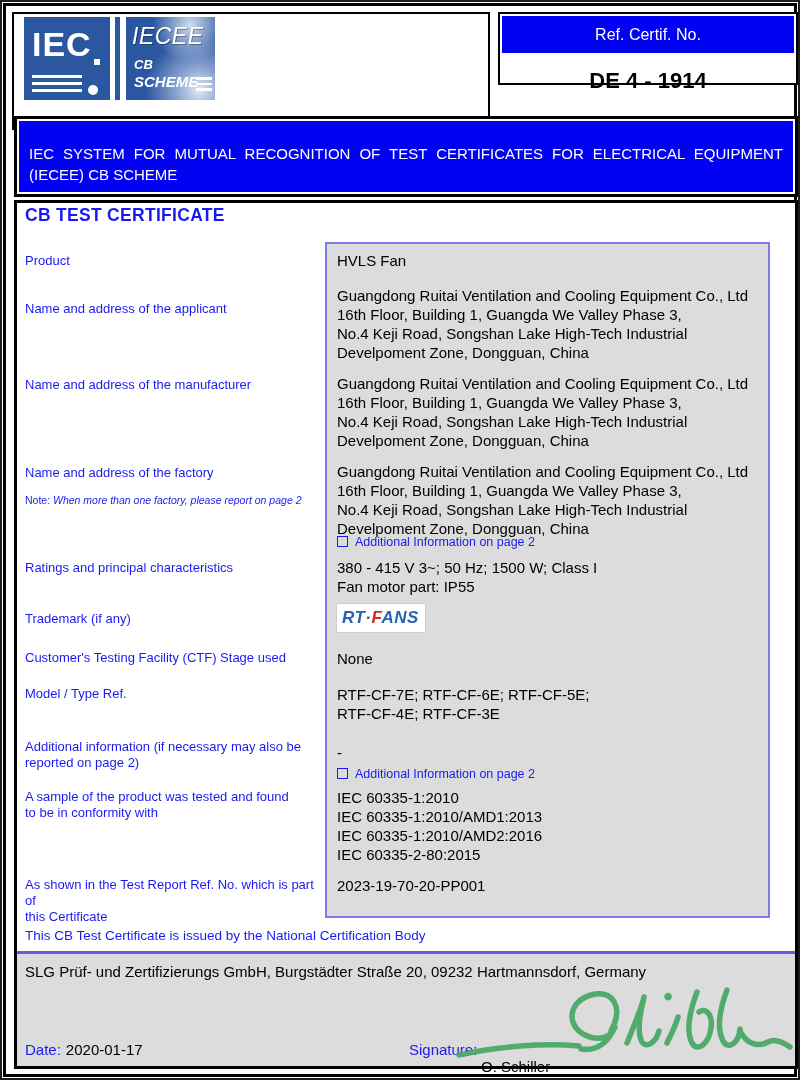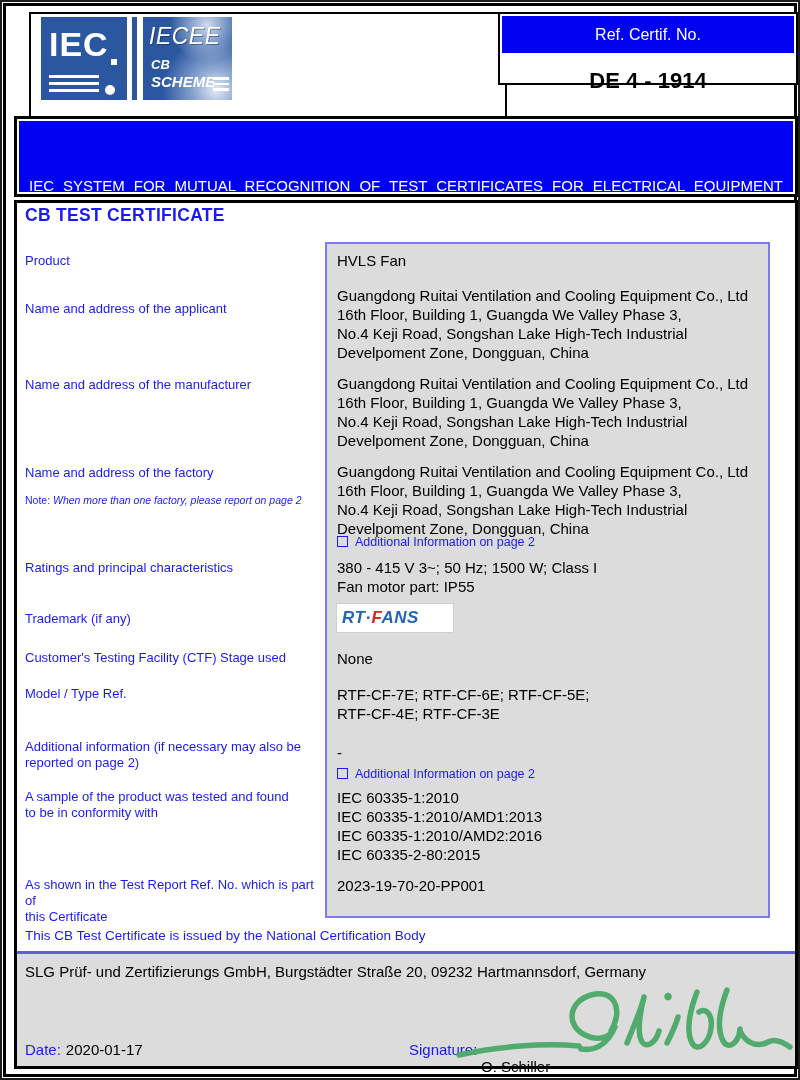--- a/index.html
+++ b/index.html
@@ -3,21 +3,21 @@
 <meta charset="utf-8">
 <style>
   * { margin:0; padding:0; box-sizing:border-box; }
   html,body { background:#fff; }
   body { font-family:"Liberation Sans","DejaVu Sans",sans-serif; }
   .page { position:relative; width:800px; height:1080px; background:#fff; overflow:hidden; }
   .outerline { position:absolute; inset:0; border:2px solid #1c1c1c; }
   .frame { position:absolute; inset:3px; border:3px solid #000; }
 
   
-  .hdr-left { position:absolute; left:23px; top:6px; width:478px; height:118px; border:2px solid #000; background:#fff;text-align:right; }
+  .hdr-left { position:absolute; left:6px; top:6px; width:478px; height:118px; border:2px solid #000; background:#fff;text-align:right; }
   .iec-box { position:absolute; left:10px; top:3px; width:86px; height:83px; background:#2b57a0; color:#fff; }
   .iec-word { position:absolute; left:8px; top:8px; font-size:34px; font-weight:700; letter-spacing:1px; }
   .iec-dot-after { position:absolute; left:70px; top:42px; width:6px; height:6px; background:#fff; }
   .iec-lines { position:absolute; left:8px; top:58px; }
   .iec-lines i { display:block; width:50px; height:3px; background:#fff; margin-bottom:4px; }
   .iec-bullet { position:absolute; left:64px; top:68px; width:10px; height:10px; border-radius:50%; background:#fff; }
   .iecee-strip { position:absolute; left:101px; top:3px; width:5px; height:83px; background:#2b57a0; }
   .iecee-box { position:absolute; left:112px; top:3px; width:89px; height:83px; background-color:#2b57a0; color:#fff; overflow:hidden;
       background-image: radial-gradient(circle at 82% 88%, rgba(235,241,250,.95) 0%, rgba(160,183,220,.8) 22%, rgba(43,87,160,0) 52%),
                         radial-gradient(circle at 72% 10%, rgba(225,234,247,.9) 0%, rgba(43,87,160,0) 38%); }
@@ -26,34 +26,34 @@
   .iecee-scheme { position:absolute; left:8px; top:56px; font-size:15px; font-weight:700; font-style:italic; }
   .iecee-lines { position:absolute; right:3px; top:60px; }
   .iecee-lines i { display:block; width:16px; height:2.5px; background:#fff; margin-bottom:3px; }
 
   .hdr-right { position:absolute; left:492px; top:6px; width:300px; height:73px; border:2px solid #000; background:#fff; }
   .ref-bar { margin:2px; height:37px; background:#0202f2; color:#fff; font-size:16px; line-height:37px; text-align:center; }
   .ref-val { margin-top:15px; text-align:center; font-size:22px; font-weight:700; color:#000; }
 
   
   .banner { position:absolute; left:8px; top:110px; width:784px; height:81px; border:3px solid #000; background:#0202f2; box-shadow: inset 0 0 0 2px #fff; padding:24px 12px 0 12px; color:#fff; font-size:15px; line-height:21px; }
-  .banner .l1 { display:block; text-align:justify; text-align-last:justify;margin-top:32px; }
+  .banner .l1 { display:block; text-align:justify; text-align-last:justify; }
   .banner .l2 { display:block; text-align:left; }
 
   
   .main { position:absolute; left:8px; top:194px; bottom:5px; width:784px; border:3px solid #000; background:#fff; }
   .title { position:absolute; left:8px; top:2px; color:#1a1af0; font-size:17.5px; font-weight:700; letter-spacing:.3px; }
   .graybox { position:absolute; left:308px; top:39px; width:445px; height:676px; background:#dcdcdc; border:2px solid #7b7bee; }
   .lbl { position:absolute; left:8px; width:292px; color:#1a1af0; font-size:13px; line-height:16px; white-space:pre-line; }
   .note { position:absolute; left:8px; color:#1a1af0; font-size:10.5px; }
   .note .it { font-style:italic; }
   .val { position:absolute; left:320px; width:422px; color:#000; font-size:15px; line-height:19px; white-space:pre-line; }
   .chk { position:absolute; left:320px; color:#1a1af0; font-size:12.5px; line-height:15px; }
   .chk .box { display:inline-block; width:11px; height:11px; border:1.5px solid #1a1af0; margin-right:7px; vertical-align:-1px; background:#dcdcdc; }
-  .tm-box { position:absolute; left:320px; width:116px; height:28px; background:#fff; box-shadow:0 0 0 1px #cfcfcf; font-style:italic; font-weight:700; font-size:17px; line-height:28px; padding-left:5px; letter-spacing:.5px; }
+  .tm-box { position:absolute; left:320px; width:88px; height:28px; background:#fff; box-shadow:0 0 0 1px #cfcfcf; font-style:italic; font-weight:700; font-size:17px; line-height:28px; padding-left:5px; letter-spacing:.5px; }
   .tm-rt, .tm-ans { color:#2563b5; }
   .tm-f { color:#d42b1e; }
   .issued { position:absolute; left:8px; top:725px; color:#1a1af0; font-size:13.5px; }
   .rule { position:absolute; left:0; right:0; top:748px; height:3px; background:#5f5fd8; }
   .graybottom { position:absolute; left:0; right:0; top:751px; bottom:0; background:#dcdcdc; }
   .slg { position:absolute; left:8px; top:760px; font-size:15px; color:#000; width:760px; }
   .daterow { position:absolute; left:8px; top:838px; font-size:15px; }
   .blue { color:#1a1af0; }
   .black { color:#000; }
   .siglabel { position:absolute; left:392px; top:838px; font-size:15px; color:#1a1af0; }

